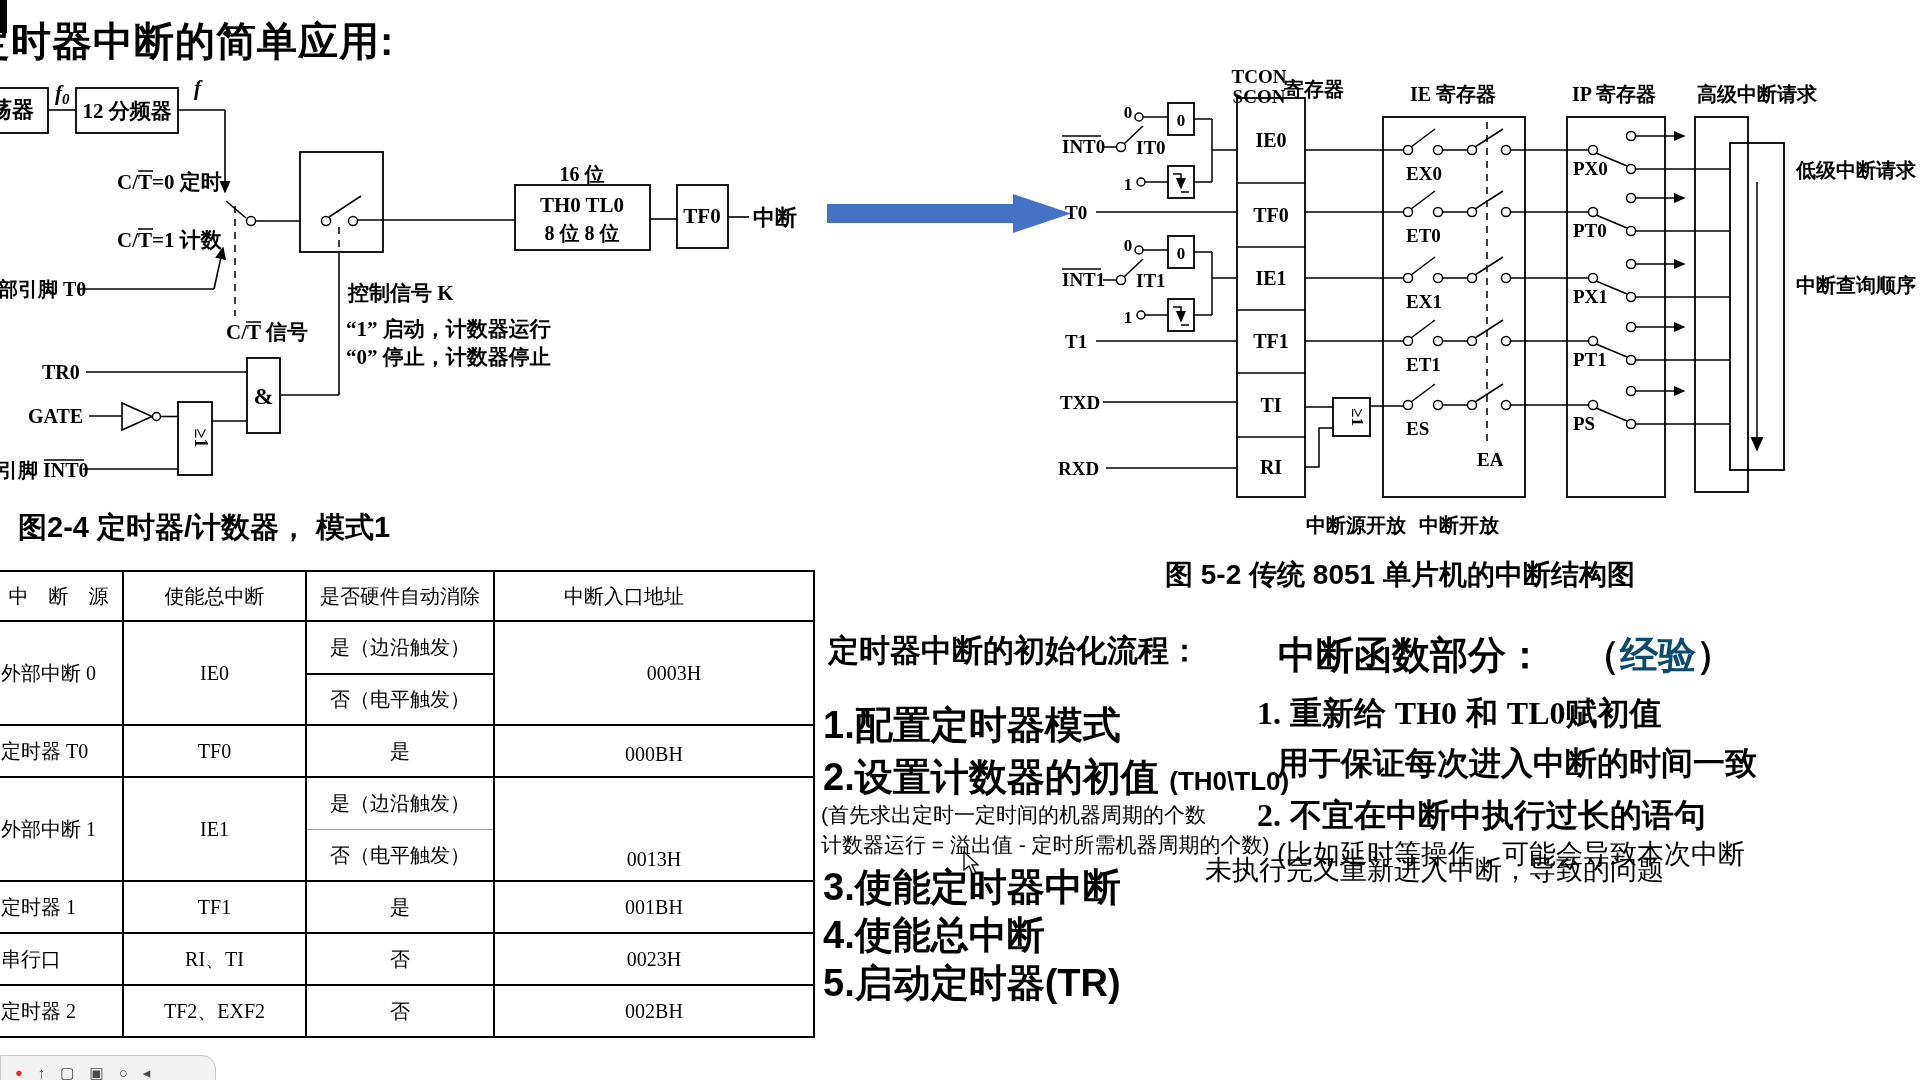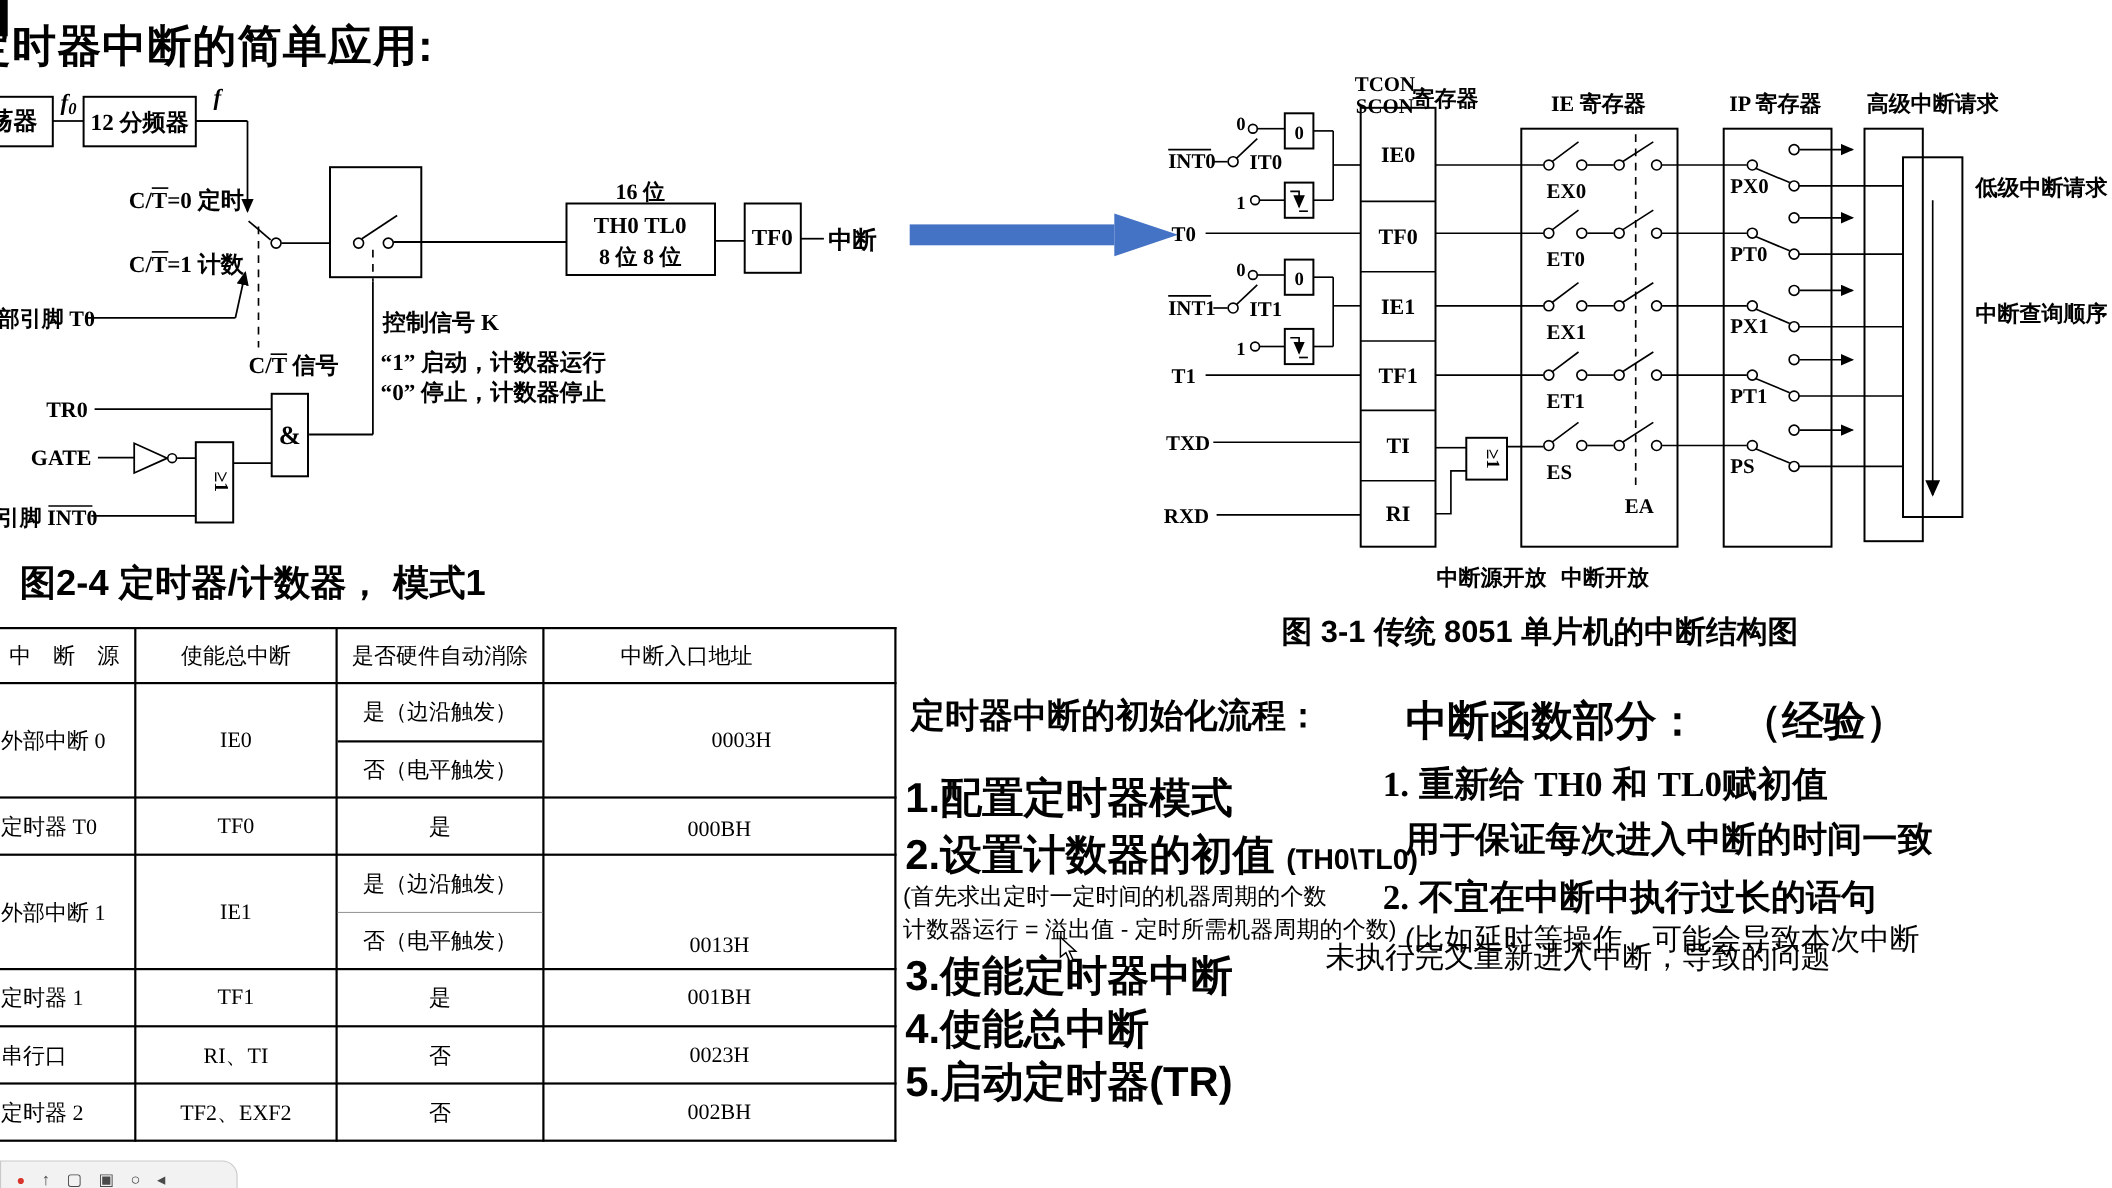--- a/index.html
+++ b/index.html
@@ -22,21 +22,21 @@
   .hline,.vline,.subline{position:absolute;background:#000}
   .subline.gray{background:#9a9a9a}
   
   .flow-title{font-size:31px;font-weight:600}
   .flow-item{font-size:38px;font-weight:600}
   .flow-note{font-size:21px;font-weight:500}
   .exp-head{font-size:38px;font-weight:600}
   .exp-item{font-size:32px;font-weight:600}
   .exp-note{font-size:27px;font-weight:500}
   .serifspan{font-family:"Liberation Serif","DejaVu Serif",serif;font-weight:600}
-  .red{color:#000000}
+  .red{color:#0c4a6e}
   .cap{font-weight:700}
   
   #toolbar{position:absolute;left:0;top:1055px;width:216px;height:34px;background:#f2f2f3;
            border:1px solid #c9c9c9;border-top-right-radius:14px;display:flex;align-items:center;
            gap:15px;padding:0 14px;box-sizing:border-box}
   #toolbar .ticon{font-size:15px;color:#4a4a4a;line-height:1;cursor:default}
   #toolbar .ticon.rec{color:#d9342b;font-size:13px}
 </style>
 </head>
 <body>
@@ -106,21 +106,21 @@
   <text class="cjk" x="348" y="300" font-size="21">控制信号 K</text>
   <text class="cjk" x="346" y="336" font-size="21">“1” 启动，计数器运行</text>
   <text class="cjk" x="346" y="364" font-size="21">“0” 停止，计数器停止</text>
   <text x="42" y="379" font-size="20">TR0</text>
   <text x="28" y="423" font-size="20">GATE</text>
   <text class="cjk" x="-2" y="477" font-size="20">引脚 INT0</text>
   <text x="263.5" y="404" font-size="24" text-anchor="middle">&amp;</text>
   <text font-size="18" text-anchor="middle" transform="translate(195,438) rotate(90)">≥1</text>
 </svg>
 
-<div class="abs nowrap cap" style="left:18px;top:508px;font-size:33px">图2-4 定时器/计数器， 模式1</div>
+<div class="abs nowrap cap" style="left:18px;top:508px;font-size:29px">图2-4 定时器/计数器， 模式1</div>
 
 <svg style="left:825px;top:190px" width="250" height="50" viewBox="0 0 250 50">
   <g>
     <rect x="2" y="14" width="186" height="19" fill="#4472c4"></rect>
     <polygon points="188,4 188,43 246,23.5" fill="#4472c4"></polygon>
   </g>
 </svg>
 
 <svg style="left:1040px;top:60px" width="880" height="485" viewBox="1040 60 880 485">
   <defs>
@@ -332,21 +332,21 @@
   <text x="1406" y="435" font-size="19">ES</text>
   <text x="1477" y="466" font-size="19">EA</text>
 
   <text x="1573" y="175" font-size="19">PX0</text>
   <text x="1573" y="237" font-size="19">PT0</text>
   <text x="1573" y="303" font-size="19">PX1</text>
   <text x="1573" y="366" font-size="19">PT1</text>
   <text x="1573" y="430" font-size="19">PS</text>
 </svg>
 
-<div class="abs nowrap cap" style="left:1165px;top:556px;font-size:28px">图 3-1  传统 8051 单片机的中断结构图</div>
+<div class="abs nowrap cap" style="left:1165px;top:556px;font-size:28px">图 5-2  传统 8051 单片机的中断结构图</div>
 
 <div>
 
   <div class="hline" style="left:-5px;top:570px;width:820px;height:2px"></div>
   <div class="hline" style="left:-5px;top:620px;width:820px;height:2px"></div>
   <div class="hline" style="left:-5px;top:724px;width:820px;height:2px"></div>
   <div class="hline" style="left:-5px;top:776px;width:820px;height:2px"></div>
   <div class="hline" style="left:-5px;top:880px;width:820px;height:2px"></div>
   <div class="hline" style="left:-5px;top:932px;width:820px;height:2px"></div>
   <div class="hline" style="left:-5px;top:984px;width:820px;height:2px"></div>

